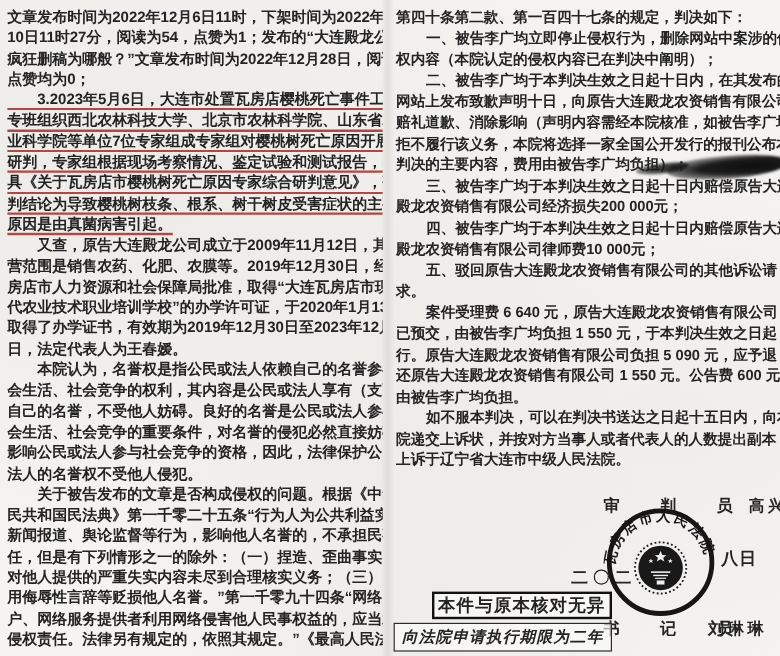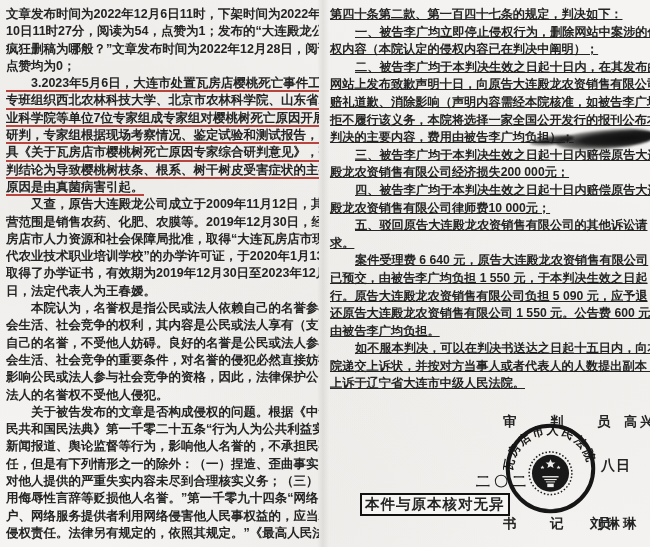--- a/index.html
+++ b/index.html
@@ -10,21 +10,21 @@
       radial-gradient(ellipse at 85% 65%, rgba(226,224,220,.30), transparent 55%),
       radial-gradient(ellipse at 50% 95%, rgba(220,218,214,.25), transparent 50%),
       #f5f4f2;
     font-family:"Liberation Sans","DejaVu Sans",sans-serif;
     color:#242424;
   }
   .fold{position:absolute;left:317px;top:0;width:12px;height:100%;
     background:linear-gradient(90deg,transparent,rgba(185,182,178,.28),transparent);}
   .col{position:absolute;top:6px;font-weight:600;}
   .col-left{left:6px;width:313px;font-size:12.5px;line-height:17.3px;overflow:hidden;}
-  .col-right{left:330px;width:320px;font-size:12.2px;line-height:17.6px;text-decoration:underline;}
+  .col-right{left:330px;width:320px;font-size:12.2px;line-height:17.6px;}
   .line{white-space:nowrap;}
   .line.indent{text-indent:25px;}
   .line.ul-full{box-shadow:inset 0 -2px 0 #b8453e;}
   .line.ul-text > span{border-bottom:2px solid #b8453e;text-align:center;}
   .sig{position:absolute;font-weight:700;white-space:nowrap;}
   .judge-label{left:503px;top:413px;font-size:13.5px;letter-spacing:10px;text-align:center;}
   .judge-name{left:624px;top:413px;font-size:13px;letter-spacing:3px;}
   .date-start{left:476px;top:457px;font-size:14px;letter-spacing:4px;margin-top:16px;}
   .date-end{left:601px;top:457px;font-size:14px;letter-spacing:1px;}
   .clerk-label{left:503px;top:515px;font-size:13.5px;letter-spacing:10px;}
@@ -137,14 +137,15 @@
         <polygon points="58.5,46.8 59.1,48.2 60.6,48.3 59.5,49.2 59.9,50.6 58.5,49.8 57.1,50.6 57.5,49.2 56.4,48.3 57.9,48.2"></polygon>
         <rect x="41.5" y="58" width="17" height="1.4"></rect>
         <rect x="43.5" y="61" width="13" height="1.2"></rect>
         <rect x="45.2" y="63.6" width="9.6" height="1"></rect>
         <rect x="46.6" y="66" width="6.8" height="3.6"></rect>
       </g>
     </g>
   </svg>
 
   <div class="stamp1">本件与原本核对无异</div>
+  <div class="stamp2">向法院申请执行期限为二年</div>
 
 </div>
 
 </body></html>

